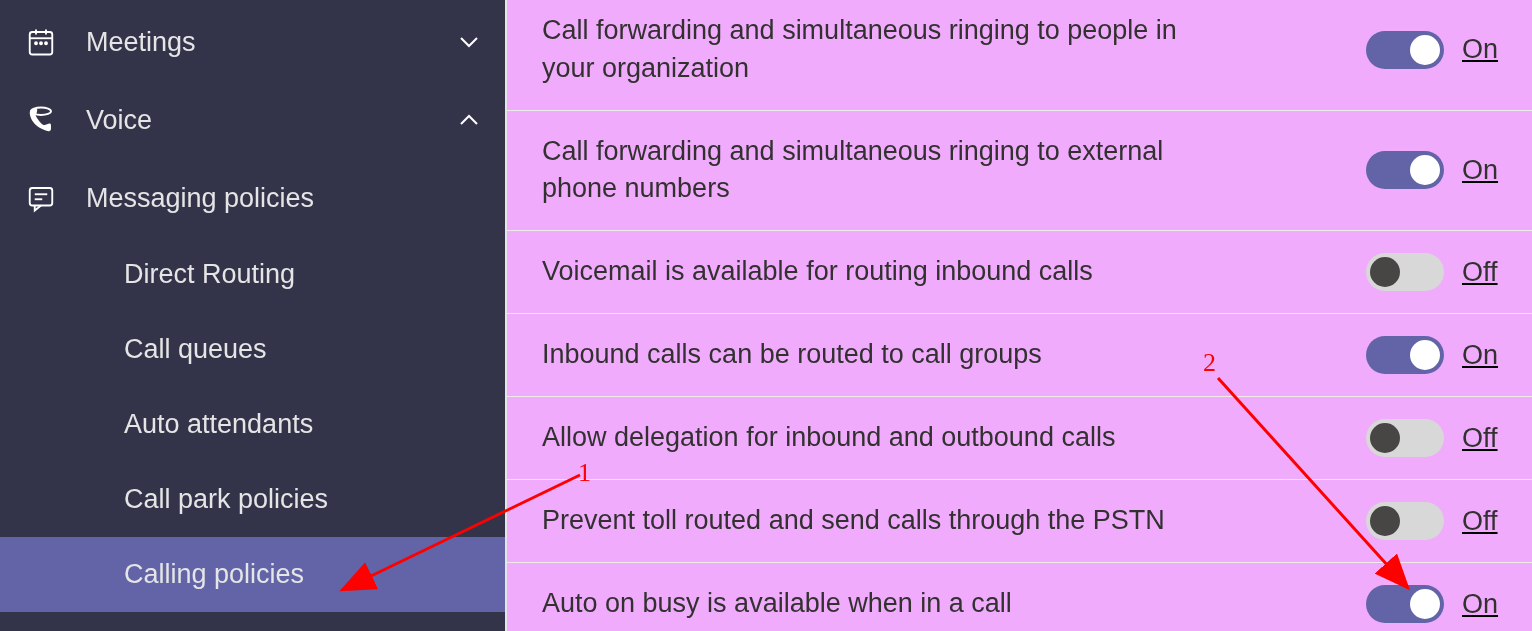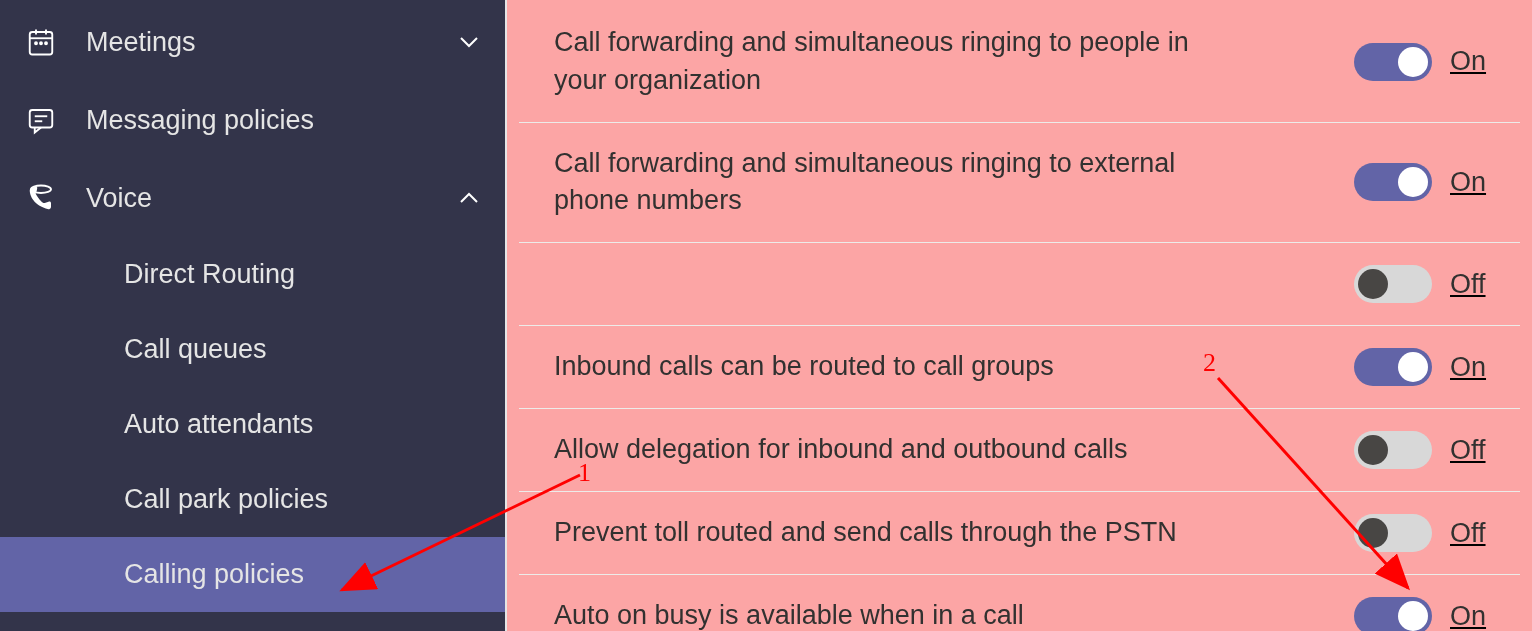--- a/index.html
+++ b/index.html
@@ -53,22 +53,22 @@
       padding: 22px 24px 22px 124px;
       cursor: pointer;
       font-size: 27px;
       font-weight: 400;
     }
     .sidebar-sub-item.active {
       background: #6264a7;
     }
     .main-content {
       flex: 1;
-      background: #fca5a5;
-      padding: 12px;
+      background: #f0abfc;
+      padding: 0;
       overflow-y: auto;
       border-left: 2px solid #e5e5e5;
     }
     .setting-row {
       display: flex;
       align-items: center;
       padding: 22px 20px 22px 35px;
       border-bottom: 1px solid #edebe9;
     }
     .setting-row:first-child {
@@ -153,45 +153,45 @@
     <span>Meetings</span>
     <span class="expand-icon">
       <svg width="20" height="12" viewBox="0 0 20 12" fill="none" stroke="#ffffff" stroke-width="2">
         <polyline points="2,2 10,10 18,2"></polyline>
       </svg>
     </span>
   </div>
 
   <div class="sidebar-item">
     <span class="icon-slot">
+      <svg width="30" height="30" viewBox="0 0 24 24" fill="#ffffff">
+        <path d="M5 4 C5 4 3 4 3 6 C3 10 6 18 18 21 C20 21 20 19 20 19 L20 16 C20 15 19 14.5 18 15 L15 16 C14 16.3 13 15.5 12.5 15 C10 12.5 8.5 10 8 9 C7.5 8 8 7 8.5 6.5 L9 4 C9.2 3 8 3 7 3 Z"></path>
+        <ellipse cx="12" cy="5" rx="8" ry="3" fill="none" stroke="#ffffff" stroke-width="1.5"></ellipse>
+      </svg>
+    </span>
+    <span>Voice</span>
+    <span class="expand-icon">
+      <svg width="20" height="12" viewBox="0 0 20 12" fill="none" stroke="#ffffff" stroke-width="2">
+        <polyline points="2,10 10,2 18,10"></polyline>
+      </svg>
+    </span>
+  </div>
+
+  <div class="sidebar-item">
+    <span class="icon-slot">
       <svg width="30" height="30" viewBox="0 0 24 24" fill="none" stroke="#ffffff" stroke-width="1.5">
         <rect x="3" y="4" width="18" height="14" rx="2"></rect>
         <line x1="7" y1="9" x2="17" y2="9"></line>
         <line x1="7" y1="13" x2="13" y2="13"></line>
         <path d="M7 18 L7 22 L12 18"></path>
       </svg>
     </span>
     <span>Messaging policies</span>
   </div>
 
-  <div class="sidebar-item">
-    <span class="icon-slot">
-      <svg width="30" height="30" viewBox="0 0 24 24" fill="#ffffff">
-        <path d="M5 4 C5 4 3 4 3 6 C3 10 6 18 18 21 C20 21 20 19 20 19 L20 16 C20 15 19 14.5 18 15 L15 16 C14 16.3 13 15.5 12.5 15 C10 12.5 8.5 10 8 9 C7.5 8 8 7 8.5 6.5 L9 4 C9.2 3 8 3 7 3 Z"></path>
-        <ellipse cx="12" cy="5" rx="8" ry="3" fill="none" stroke="#ffffff" stroke-width="1.5"></ellipse>
-      </svg>
-    </span>
-    <span>Voice</span>
-    <span class="expand-icon">
-      <svg width="20" height="12" viewBox="0 0 20 12" fill="none" stroke="#ffffff" stroke-width="2">
-        <polyline points="2,10 10,2 18,10"></polyline>
-      </svg>
-    </span>
-  </div>
-
   <div class="sidebar-sub-item">
     <span>Direct Routing</span>
   </div>
 
   <div class="sidebar-sub-item">
     <span>Call queues</span>
   </div>
 
   <div class="sidebar-sub-item">
     <span>Auto attendants</span>
@@ -223,20 +223,21 @@
     <div class="setting-label">Call forwarding and simultaneous ringing to external phone numbers</div>
     <div class="toggle-group">
       <div class="toggle on">
         <div class="toggle-thumb"></div>
       </div>
       <div class="toggle-state">On</div>
     </div>
   </div>
 
   <div class="setting-row">
+    <div class="setting-label">Voicemail is available for routing inbound calls</div>
     <div class="toggle-group">
       <div class="toggle off">
         <div class="toggle-thumb"></div>
       </div>
       <div class="toggle-state">Off</div>
     </div>
   </div>
 
   <div class="setting-row">
     <div class="setting-label">Inbound calls can be routed to call groups</div>

